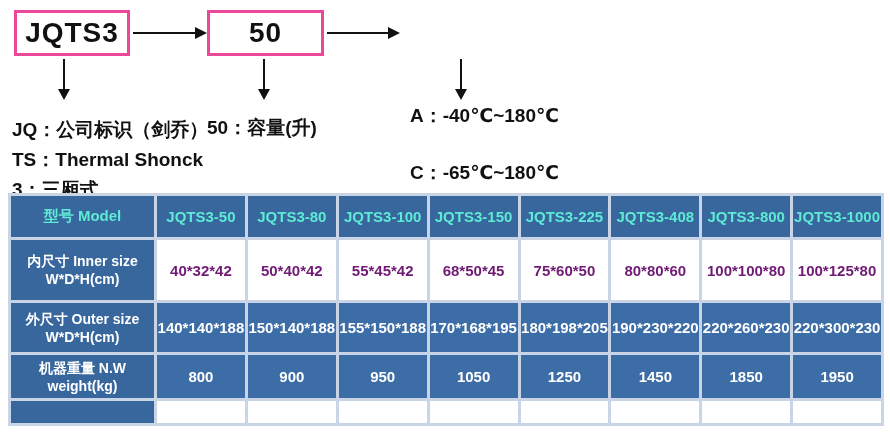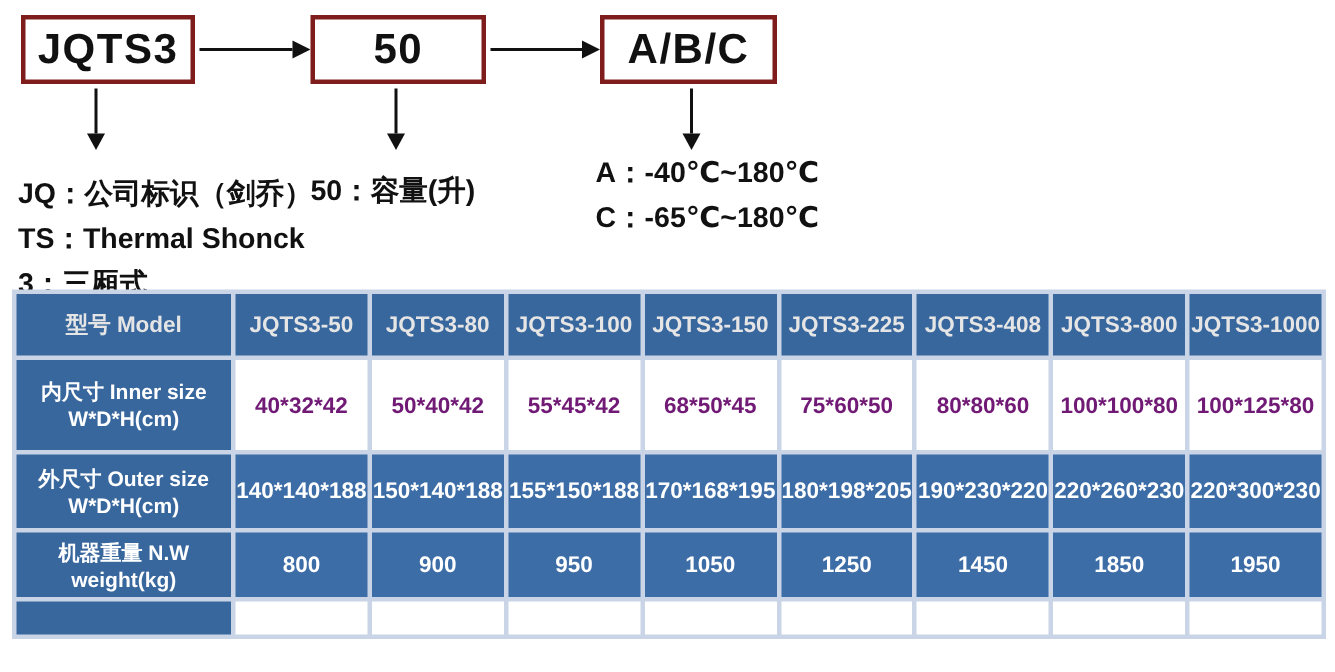--- a/index.html
+++ b/index.html
@@ -8,21 +8,21 @@
     position: relative;
     background: #ffffff;
     font-family: "Liberation Sans", "DejaVu Sans", sans-serif;
     color: #111111;
   }
 
   
   .diagram { position: absolute; left: 0; top: 0; width: 890px; height: 193px; }
   .code-box {
     position: absolute;
-    border: 3px solid #7f1d1d;
+    border: 3px solid #ec4899;
     background: #ffffff;
     display: flex; align-items: center; justify-content: center;
     font-size: 28px; font-weight: bold; letter-spacing: 1px;
   }
   .box-1 { left: 14px;  top: 10px; width: 116px; height: 46px; }
   .box-2 { left: 207px; top: 10px; width: 117px; height: 46px; }
   .box-3 { left: 400px; top: 10px; width: 118px; height: 46px; }
 
   .harrow { position: absolute; height: 2px; background: #111111; }
   .harrow::after {
@@ -42,38 +42,38 @@
   .varrow-1 { left: 63px;  top: 59px; height: 30px; }
   .varrow-2 { left: 263px; top: 59px; height: 30px; }
   .varrow-3 { left: 460px; top: 59px; height: 30px; }
 
   .legend-col { position: absolute; display: flex; flex-direction: column; }
   .legend-col .legend-line {
     font-size: 19px; font-weight: bold; line-height: 30px; white-space: nowrap;
   }
   .legend-col-1 { left: 12px;  top: 101px; margin-top: 14px; }
   .legend-col-2 { left: 207px; top: 101px; margin-top: 12px; }
-  .legend-col-3 { left: 397px; top: 101px; }
+  .legend-col-3 { left: 410px; top: 101px; gap: 27px; }
 
   
   .spec-table {
     position: absolute; left: 8px; top: 193px;
     width: 876px;
     border-collapse: separate; border-spacing: 3px;
     table-layout: fixed;
     background: #c9d4e7;
   }
   .spec-table td {
     text-align: center; vertical-align: middle;
     font-weight: bold;
     overflow: hidden;
   }
   .col-label { width: 143px; }
   td.cell-head {
-    background: #38679e; color: #e5e5e5; font-size: 15px; height: 41px;
+    background: #38679e; color: #5eead4; font-size: 15px; height: 41px;
   }
   td.cell-label {
     background: #38679e; color: #ffffff; font-size: 14px; line-height: 18px;
   }
   tr.row-white td.cell-value { background: #ffffff; color: #701a75; font-size: 15px; height: 60px; }
   tr.row-blue  td.cell-value { background: #3d6da6; color: #ffffff; font-size: 15px; height: 49px; }
   tr.row-last td.cell-value { height: 43px; margin-left: 13px; }
   tr.row-partial td { height: 22px; }
   tr.row-partial td.cell-label   { background: #38679e; }
   tr.row-partial td.cell-value   { background: #ffffff; }
@@ -84,23 +84,20 @@
 <div class="diagram">
 
   <div class="code-box box-1">
     <span>JQTS3</span>
   </div>
   <div class="harrow harrow-1"></div>
   <div class="code-box box-2">
     <span>50</span>
   </div>
   <div class="harrow harrow-2"></div>
-  <div class="code-box box-3">
-    <span>A/B/C</span>
-  </div>
 
   <div class="varrow varrow-1"></div>
   <div class="varrow varrow-2"></div>
   <div class="varrow varrow-3"></div>
 
   <div class="legend-col legend-col-1">
     <div class="legend-line">JQ：公司标识（剑乔）</div>
     <div class="legend-line">TS：Thermal Shonck</div>
     <div class="legend-line">3：三厢式</div>
   </div>

